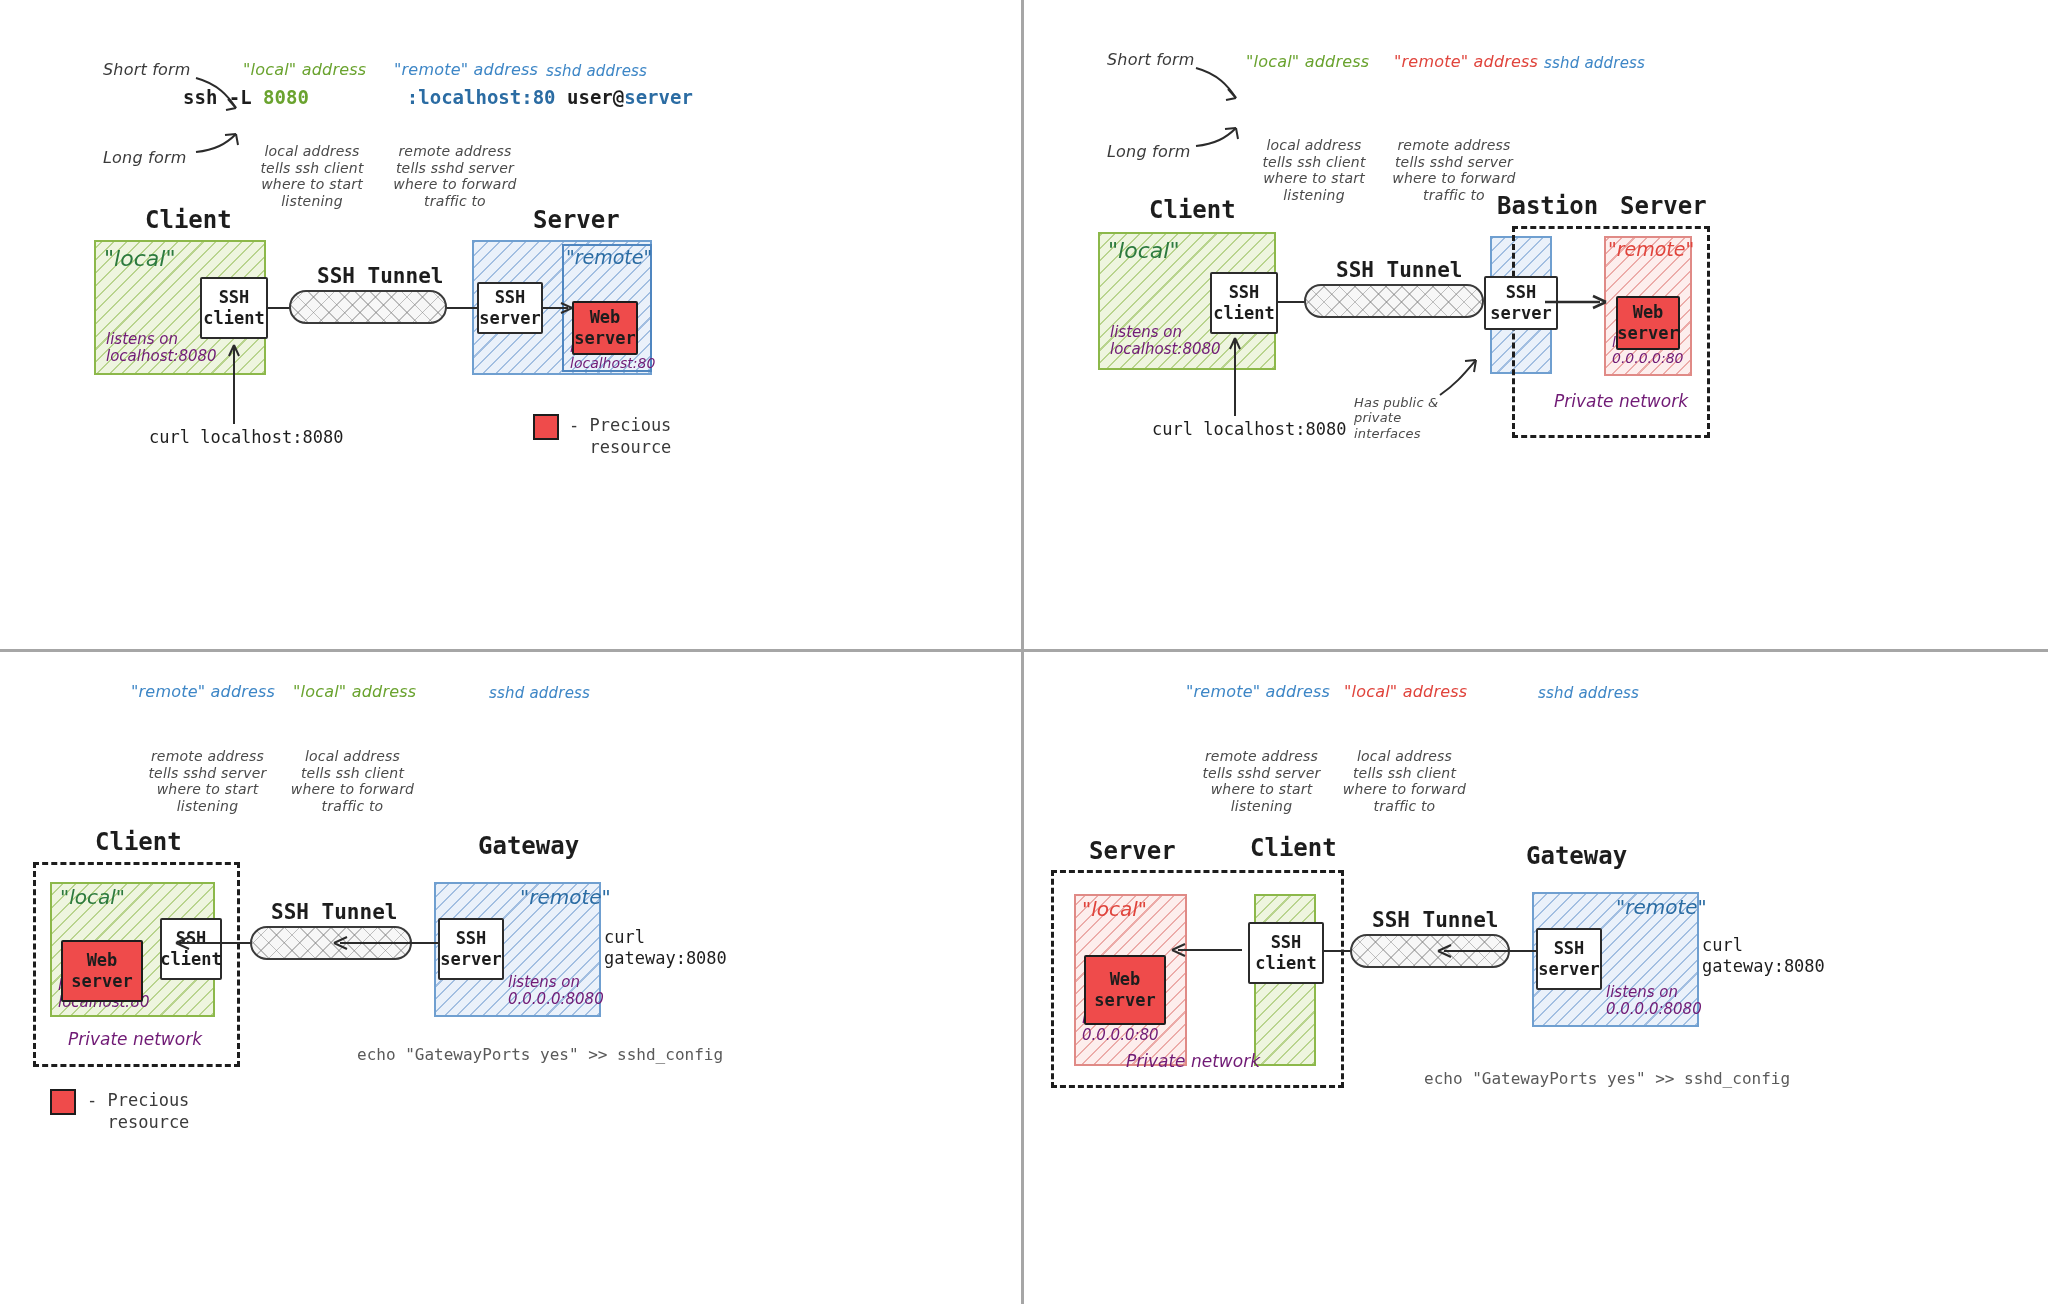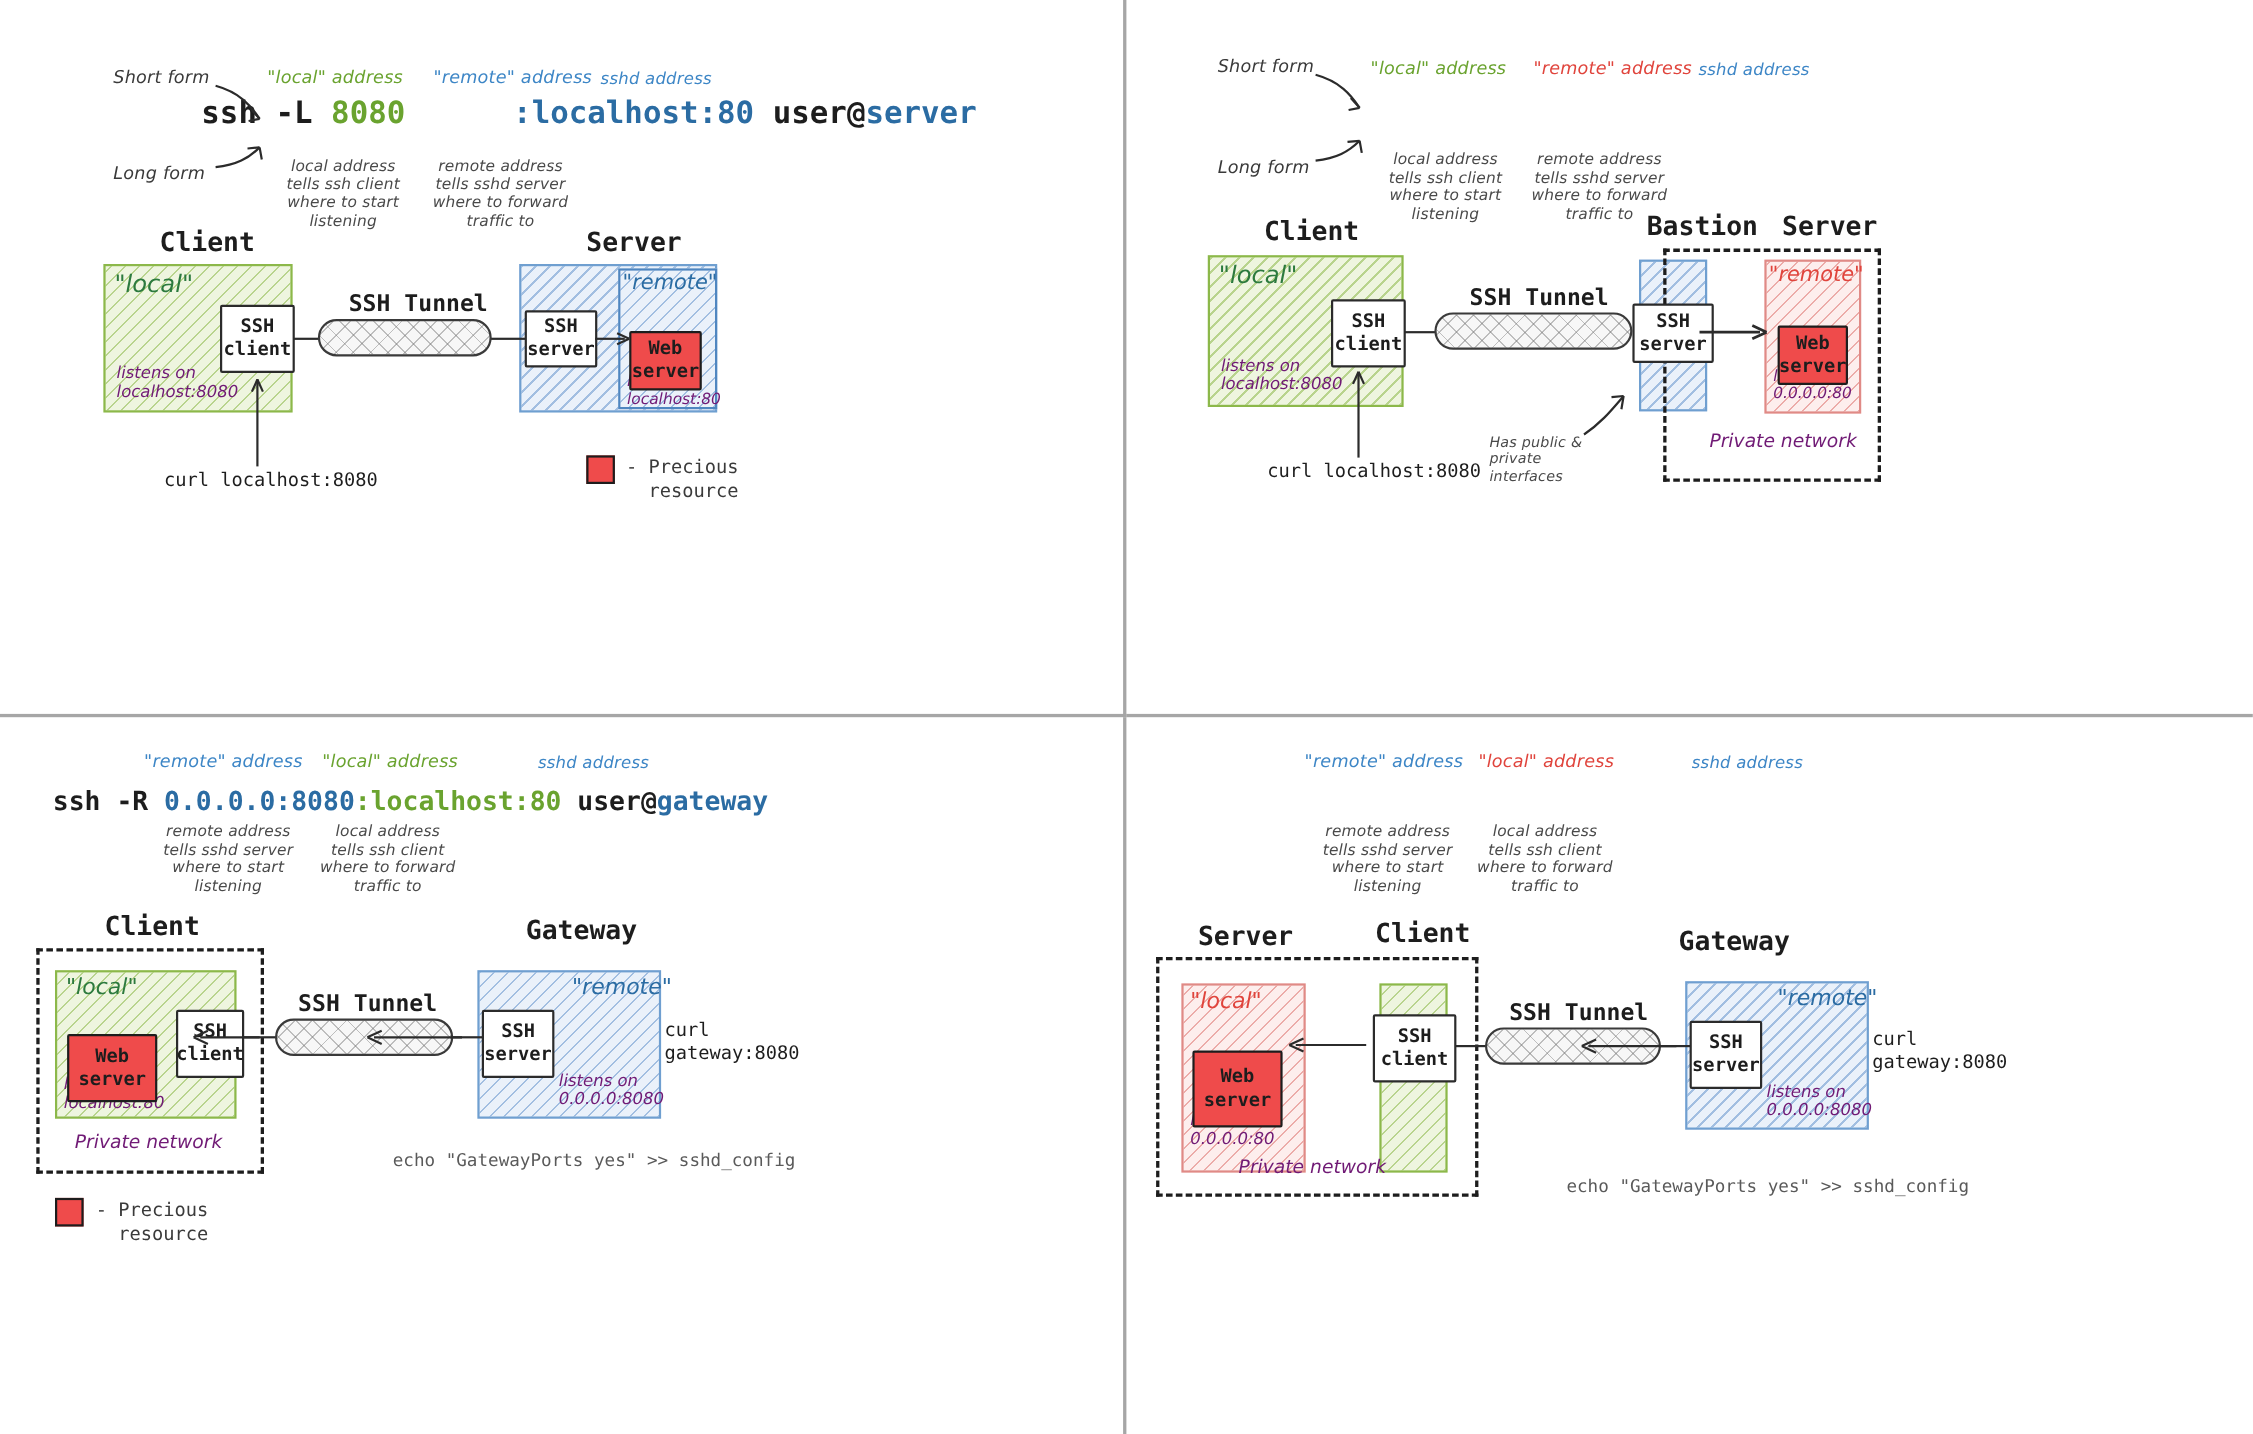--- a/index.html
+++ b/index.html
@@ -183,21 +183,21 @@
       <path d="M572,308 l-11,-5 m11,5 l-11,5" stroke="#2b2b2b" stroke-width="2" fill="none"></path>
     </svg>
 
     <div class="abs hand lbl-dark" style="left:103px; top:60px; font-size:16px;">Short form</div>
     <div class="abs hand lbl-dark" style="left:103px; top:148px; font-size:16px;">Long form</div>
 
     <div class="abs hand lbl-green" style="left:243px; top:60px; font-size:16px;">"local" address</div>
     <div class="abs hand lbl-blue" style="left:394px; top:60px; font-size:16px;">"remote" address</div>
     <div class="abs hand lbl-blue" style="left:546px; top:62px; font-size:15px;">sshd address</div>
 
-    <div class="abs cmd" style="left:183px; top:86px; font-size:28px;">
+    <div class="abs cmd" style="left:183px; top:86px; font-size:19px;">
       <span>ssh -L </span><span class="green">8080</span><span style="display:inline-block;width:98px;"></span><span class="blued">:localhost:80</span><span> user@</span><span class="blued">server</span>
     </div>
 
 
     <div class="abs hand note" style="left:252px; top:143px; width:120px; white-space:pre-line;">local address
 tells ssh client
 where to start
 listening</div>
     <div class="abs hand note" style="left:390px; top:143px; width:130px; white-space:pre-line;">remote address
 tells sshd server
@@ -315,23 +315,20 @@
       <line x1="236" y1="291" x2="182" y2="291" stroke="#2b2b2b" stroke-width="2"></line>
       <path d="M176,291 l13,-6 m-13,6 l13,6" stroke="#2b2b2b" stroke-width="2" fill="none"></path>
       <line x1="420" y1="291" x2="340" y2="291" stroke="#2b2b2b" stroke-width="2"></line>
       <path d="M334,291 l13,-6 m-13,6 l13,6" stroke="#2b2b2b" stroke-width="2" fill="none"></path>
     </svg>
 
     <div class="abs hand lbl-blue" style="left:131px; top:30px; font-size:16px;">"remote" address</div>
     <div class="abs hand lbl-green" style="left:293px; top:30px; font-size:16px;">"local" address</div>
     <div class="abs hand lbl-blue" style="left:489px; top:32px; font-size:15px;">sshd address</div>
 
-    <div class="abs cmd" style="left:48px; top:62px; font-size:24px;">
-      <span>ssh -R </span><span class="blued">0.0.0.0:8080</span><span class="green">:localhost:80</span><span> user@</span><span class="blued">gateway</span>
-    </div>
 
     <div class="abs hand note" style="left:140px; top:96px; width:135px; white-space:pre-line;">remote address
 tells sshd server
 where to start
 listening</div>
     <div class="abs hand note" style="left:290px; top:96px; width:125px; white-space:pre-line;">local address
 tells ssh client
 where to forward
 traffic to</div>
 

